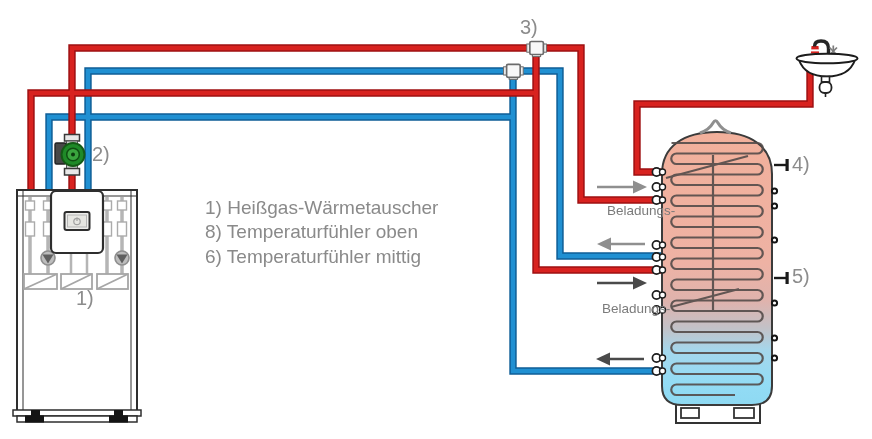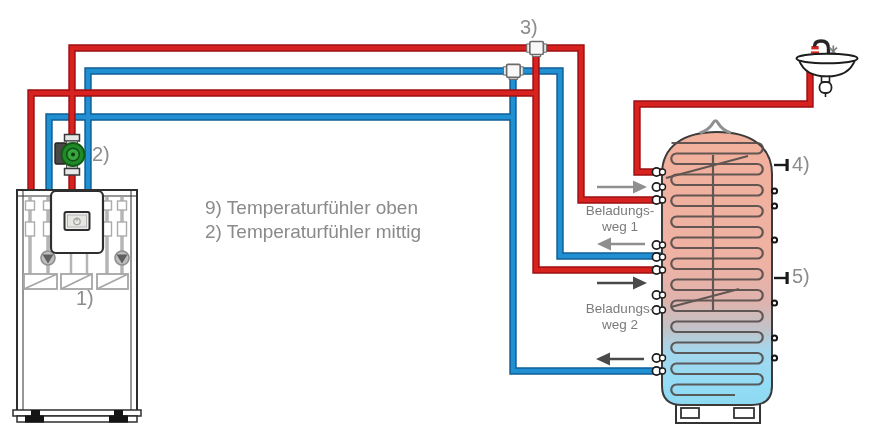--- a/index.html
+++ b/index.html
@@ -2,21 +2,21 @@
 <html><head>
 <meta charset="utf-8">
 <style>
   html,body{margin:0;padding:0;background:#fff;}
   .canvas{position:relative;width:872px;height:439px;background:#ffffff;
           font-family:"Liberation Sans",sans-serif;overflow:hidden;}
   .canvas > svg{position:absolute;left:0;top:0;}
   .lbl{position:absolute;color:#8c8c8c;font-size:20px;line-height:1;white-space:nowrap;}
   .legend{position:absolute;left:205px;top:196px;color:#8a8a8a;font-size:19px;
           line-height:24.4px;white-space:nowrap;}
-  .bw{position:absolute;color:#7b7b7b;font-size:13.5px;line-height:15.5px;text-align:center;}
+  .bw{position:absolute;color:#7b7b7b;font-size:13.5px;line-height:15.5px;padding-left:44px;}
   #bw1{left:563px;top:203px;width:114px;}
   #bw2{left:558px;top:301px;width:124px;}
   
   .po{fill:none;stroke-linejoin:miter;}
   .pi{fill:none;stroke-linejoin:miter;}
   .po.b{stroke:#0f5e96;stroke-width:7.4;}
   .pi.b{stroke:#2090d2;stroke-width:4.4;}
   .po.r{stroke:#9e1012;stroke-width:7.4;}
   .pi.r{stroke:#d8221f;stroke-width:4.4;}
   .gray{stroke:#b5b5b5;fill:none;}
@@ -264,32 +264,31 @@
     <path d="M597,283 H634" stroke-width="2.6"></path>
         <polygon points="633,276.5 647,283 633,289.5" stroke="none"></polygon>
   </g>
   <g stroke="#4a4a4a" fill="#4a4a4a">
     <path d="M644,359 H609" stroke-width="2.6"></path>
         <polygon points="610,352.5 596,359 610,365.5" stroke="none"></polygon>
   </g>
 </svg>
 
 <div class="legend">
-  <div>9) Temperaturfühler oben</div>
-  <div>2) Temperaturfühler mittig</div>
+  <div>1) Heißgas-Wärmetauscher</div>
+  <div>8) Temperaturfühler oben</div>
+  <div>6) Temperaturfühler mittig</div>
 </div>
 
 <div class="lbl" style="left:76px;top:288px;">1)</div>
 <div class="lbl" style="left:92px;top:144px;">2)</div>
 <div class="lbl" style="left:520px;top:17px;">3)</div>
 <div class="lbl" style="left:792px;top:154px;">4)</div>
 <div class="lbl" style="left:792px;top:266px;">5)</div>
 
 <div class="bw" id="bw1">
   <div>Beladungs-</div>
-  <div>weg 1</div>
 </div>
 <div class="bw" id="bw2">
   <div>Beladungs-</div>
-  <div>weg 2</div>
 </div>
 
 </div>
 
 </body></html>

